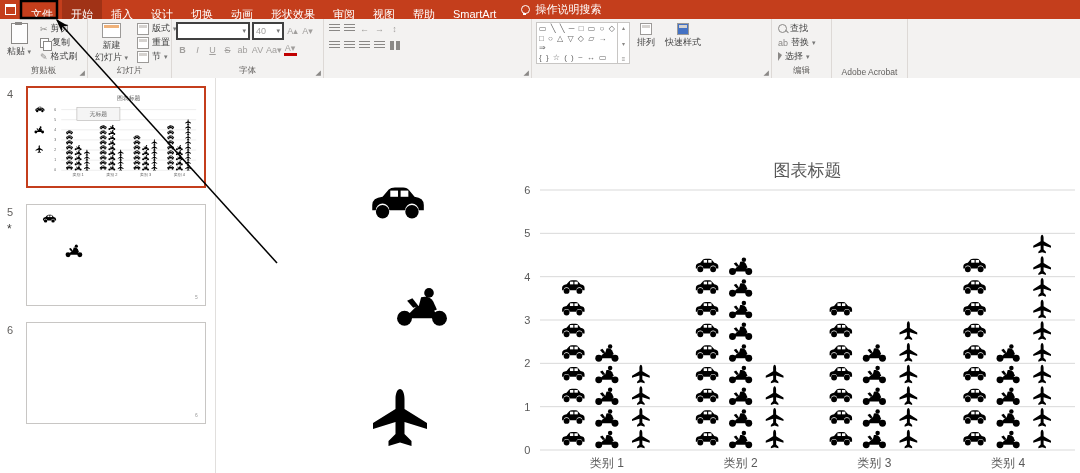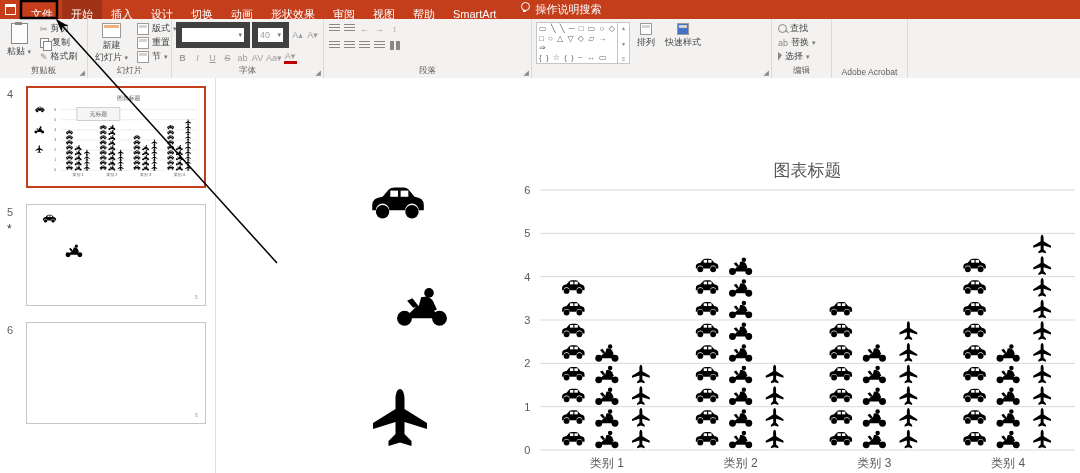--- a/index.html
+++ b/index.html
@@ -3,38 +3,38 @@
 <meta charset="utf-8">
 <style>
   html,body{margin:0;padding:0;}
   body{width:1080px;height:473px;position:relative;overflow:hidden;background:#fff;
        font-family:"Liberation Sans","DejaVu Sans",sans-serif;color:#3b3a39;}
   
   .tabbar{position:absolute;left:0;top:0;width:1080px;height:19px;background:#c43e1c;display:flex;align-items:center;color:#fff;font-size:11px;}
   .qaicon{width:9px;height:9px;border:1px solid #fff;margin:0 6px 0 5px;flex:none;background:linear-gradient(#fff 0 2px,transparent 2px);}
   .tab{padding:12px 9px 3px;white-space:nowrap;cursor:default;}
   .tab.active{background:rgba(0,0,0,.18);}
-  .tellme{display:flex;margin-left:16px;gap:5px;}
+  .tellme{display:flex;align-items:center;margin-left:16px;gap:5px;}
   .bulb{width:7px;height:7px;border:1px solid #fff;border-radius:50%;display:inline-block;position:relative;flex:none;}
   .bulb:after{content:"";position:absolute;left:1px;top:7px;width:3px;height:2px;background:#fff;}
   
   .ribbon{position:absolute;left:0;top:19px;width:1080px;height:59px;background:#f3f2f1;border-bottom:1px solid #d1cfcd;display:flex;font-size:9px;}
   .group{position:relative;border-right:1px solid #ddd9d6;padding:3px 4px 13px 4px;box-sizing:border-box;flex:none;}
   .gcontent{display:flex;gap:4px;height:42px;}
   .glabel{position:absolute;bottom:1px;left:0;right:0;text-align:center;font-size:8.5px;color:#605e5c;white-space:nowrap;}
   .launcher{position:absolute;bottom:1px;right:2px;font-size:7px;color:#8a8886;cursor:default;}
   .bigbtn{display:flex;flex-direction:column;align-items:center;justify-content:flex-start;gap:2px;padding:1px 3px;color:#444;}
   .lbl{white-space:nowrap;line-height:10px;}
   .col{display:flex;flex-direction:column;justify-content:flex-start;gap:1px;}
   .smallbtn{display:flex;align-items:center;gap:3px;height:13px;padding:0 2px;color:#444;white-space:nowrap;}
   .caret{font-style:normal;font-size:7px;color:#777;}
   .gi{font-size:9px;color:#8a8886;flex:none;}
   .tbtn{display:inline-flex;align-items:center;justify-content:center;min-width:13px;height:13px;color:#a19f9d;font-size:9px;}
   .tbtn.b{font-weight:bold}.tbtn.i{font-style:italic}.tbtn.u{text-decoration:underline}.tbtn.s{text-decoration:line-through}
-  .combo{display:inline-flex;align-items:center;justify-content:space-between;background:#fff;border:6px solid #404040;height:14px;padding:0 2px;color:#a19f9d;}
+  .combo{display:inline-flex;align-items:center;justify-content:space-between;background:#fff;border:2px solid #404040;height:14px;padding:0 2px;color:#a19f9d;}
   .frow{display:flex;align-items:center;gap:2px;margin-bottom:3px;}
   .bars{width:11px;height:9px;flex:none;background:repeating-linear-gradient(to bottom,#8a8886 0 1px,transparent 1px 3px);}
   .cols2{width:10px;height:9px;flex:none;background:linear-gradient(to right,#8a8886 0 4px,transparent 4px 6px,#8a8886 6px 10px);}
   .ic-sq{width:10px;height:10px;border:1px solid #9c9a98;background:#fff;display:inline-block;position:relative;flex:none;}
   .ic-sq:after{content:"";position:absolute;left:1px;right:1px;top:1px;height:3px;background:#d5d2cf;}
   .ic-clipboard{width:15px;height:19px;border:1px solid #8a8886;background:#fdfdfd;position:relative;flex:none;}
   .ic-clipboard:before{content:"";position:absolute;left:3px;top:-2px;width:7px;height:3px;background:#8a8886;}
   .ic-copy{width:7px;height:8px;border:1px solid #8a8886;background:#fff;position:relative;flex:none;}
   .ic-copy:before{content:"";position:absolute;left:2px;top:2px;width:7px;height:8px;border:1px solid #8a8886;background:#fff;}
   .ic-newslide{width:17px;height:13px;border:1px solid #9c9a98;background:#fff;position:relative;flex:none;}
@@ -213,21 +213,20 @@
             </span>
           <span class="tbtn">
               <span class="bars"></span>
             </span>
           <span class="tbtn">
               <span class="cols2"></span>
             </span>
         </div>
       </div>
     </div>
-    <div class="glabel">段落</div>
     <span class="launcher">◢</span>
   </div>
 
   <div class="group" style="width:240px">
     <div class="gcontent">
       <div class="gallery">
         <div class="galrows">
           <div>▭ ╲ ╲ ─ □ ▭ ○ ◇</div>
           <div>□ ○ △ ▽ ◇ ▱ → ⇒</div>
           <div>{ } ☆ ( ) ~ ↔ ▭</div>

